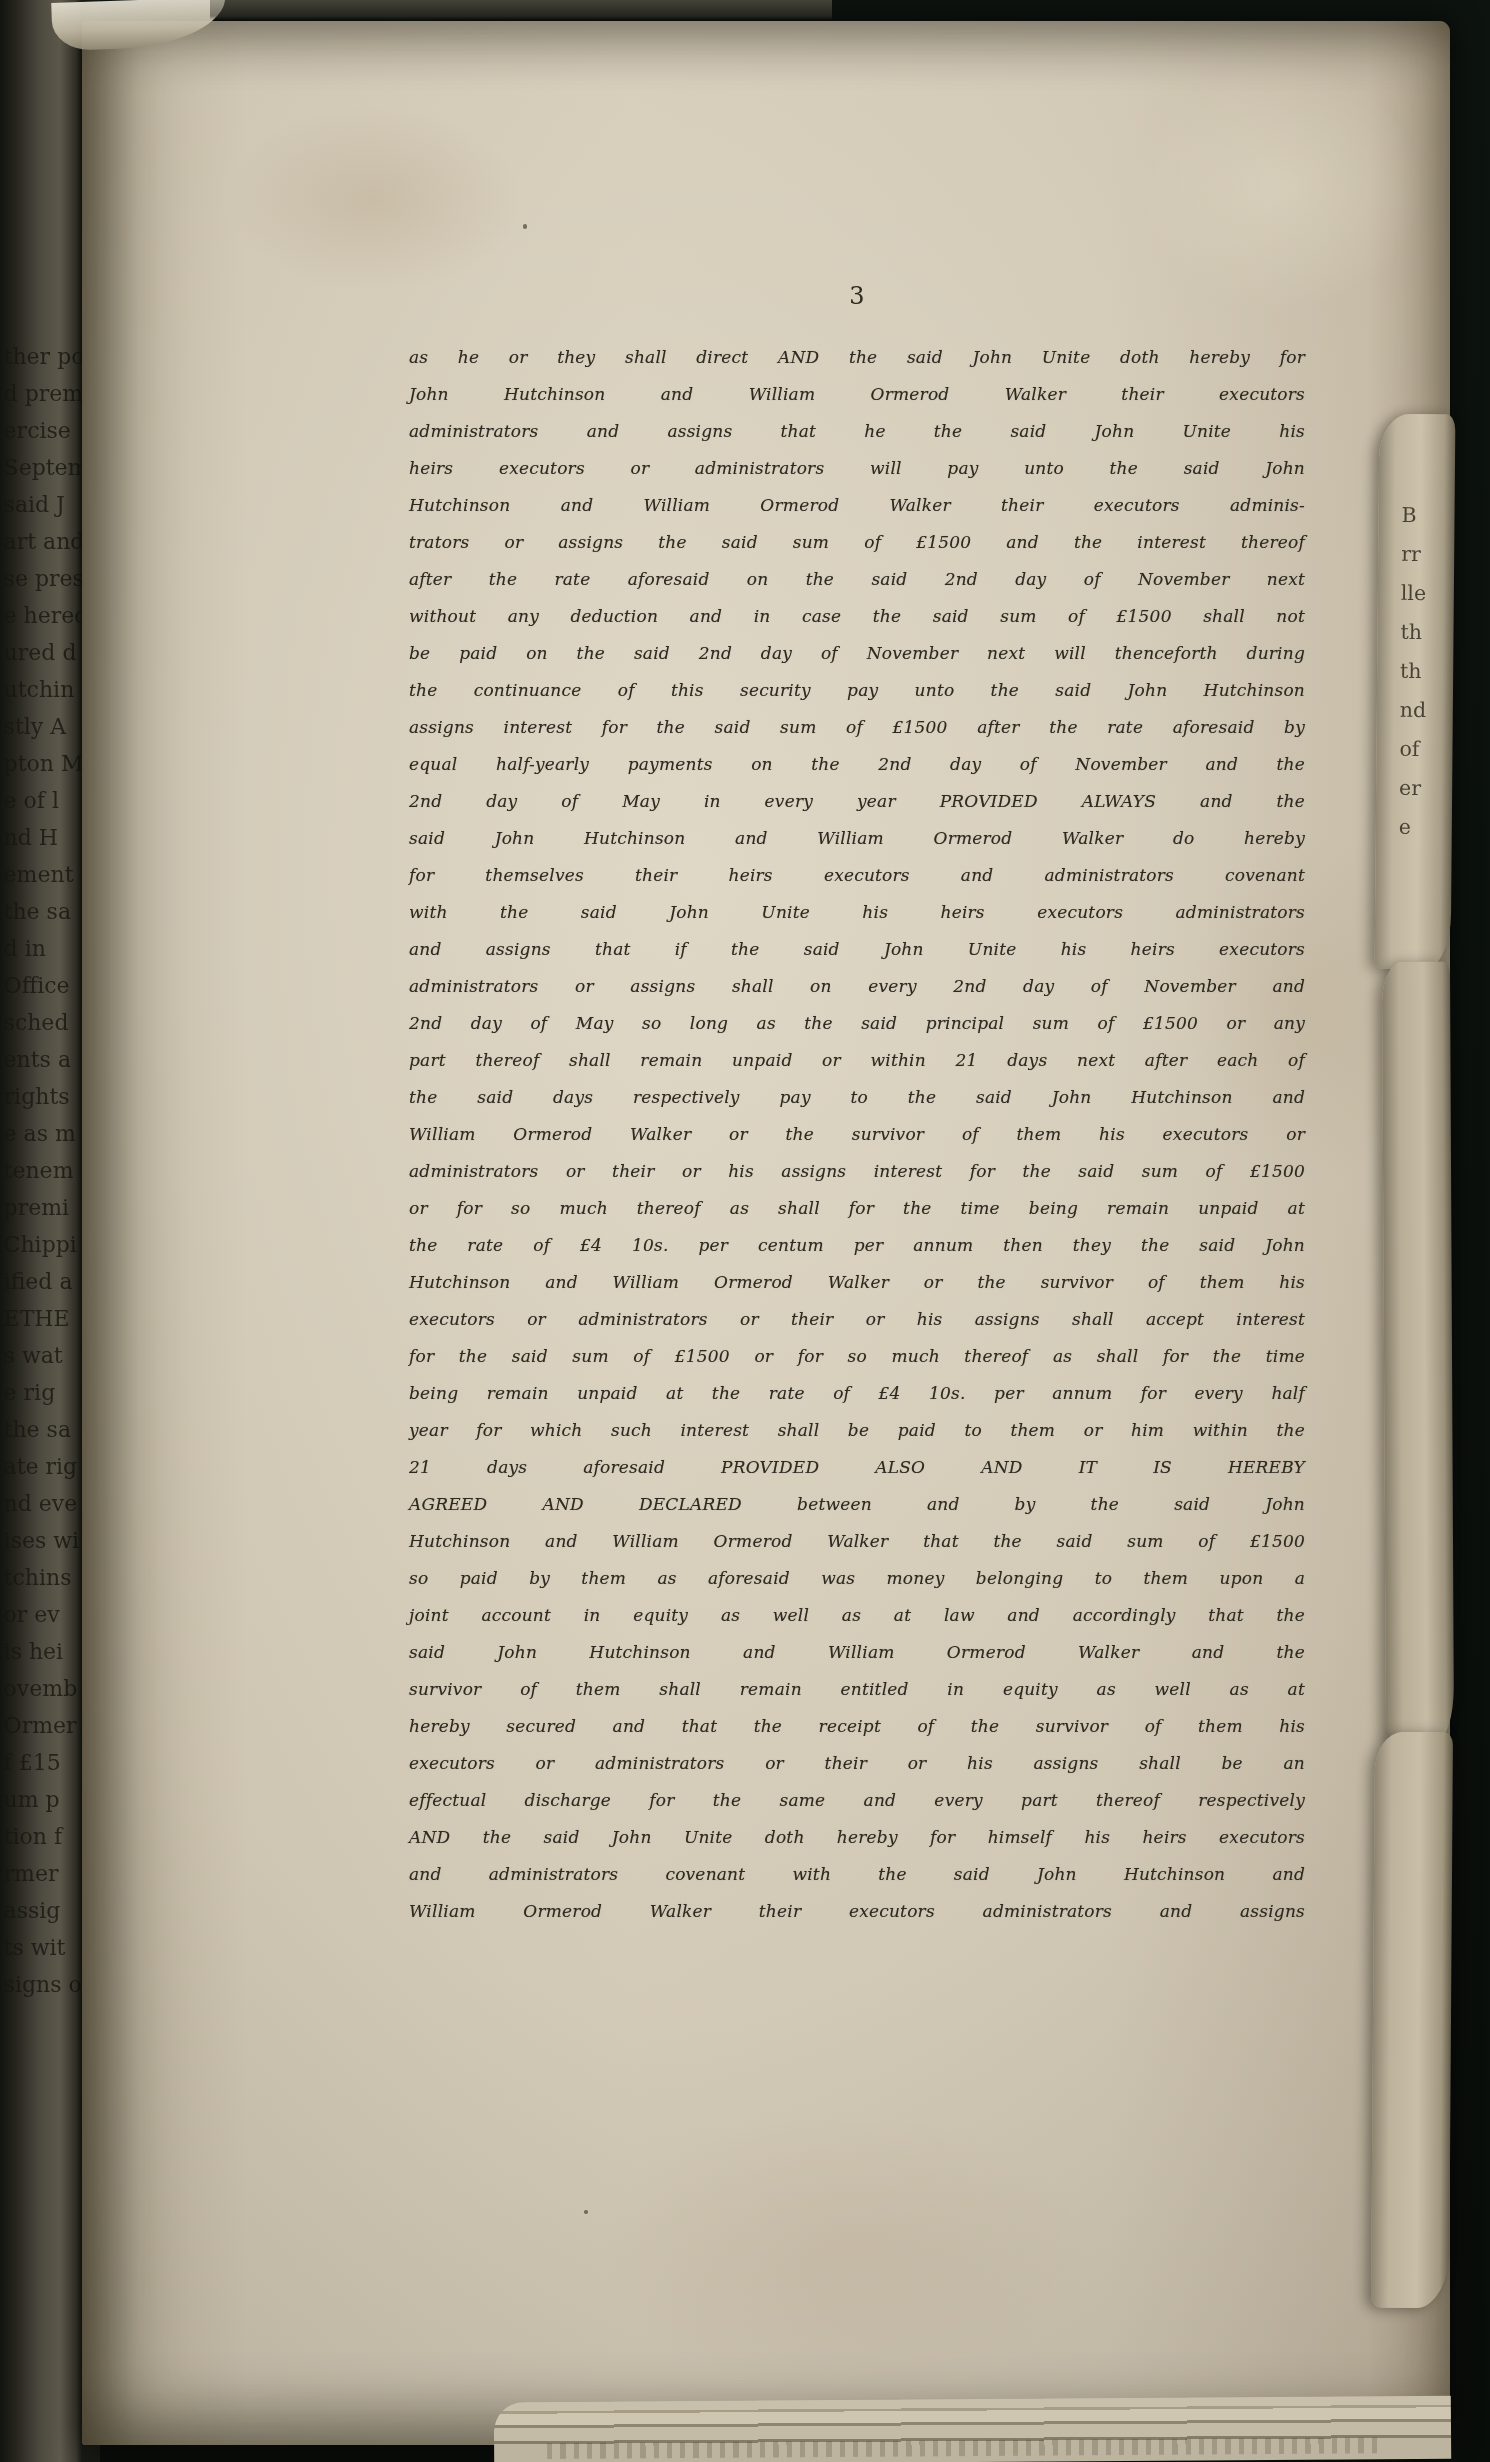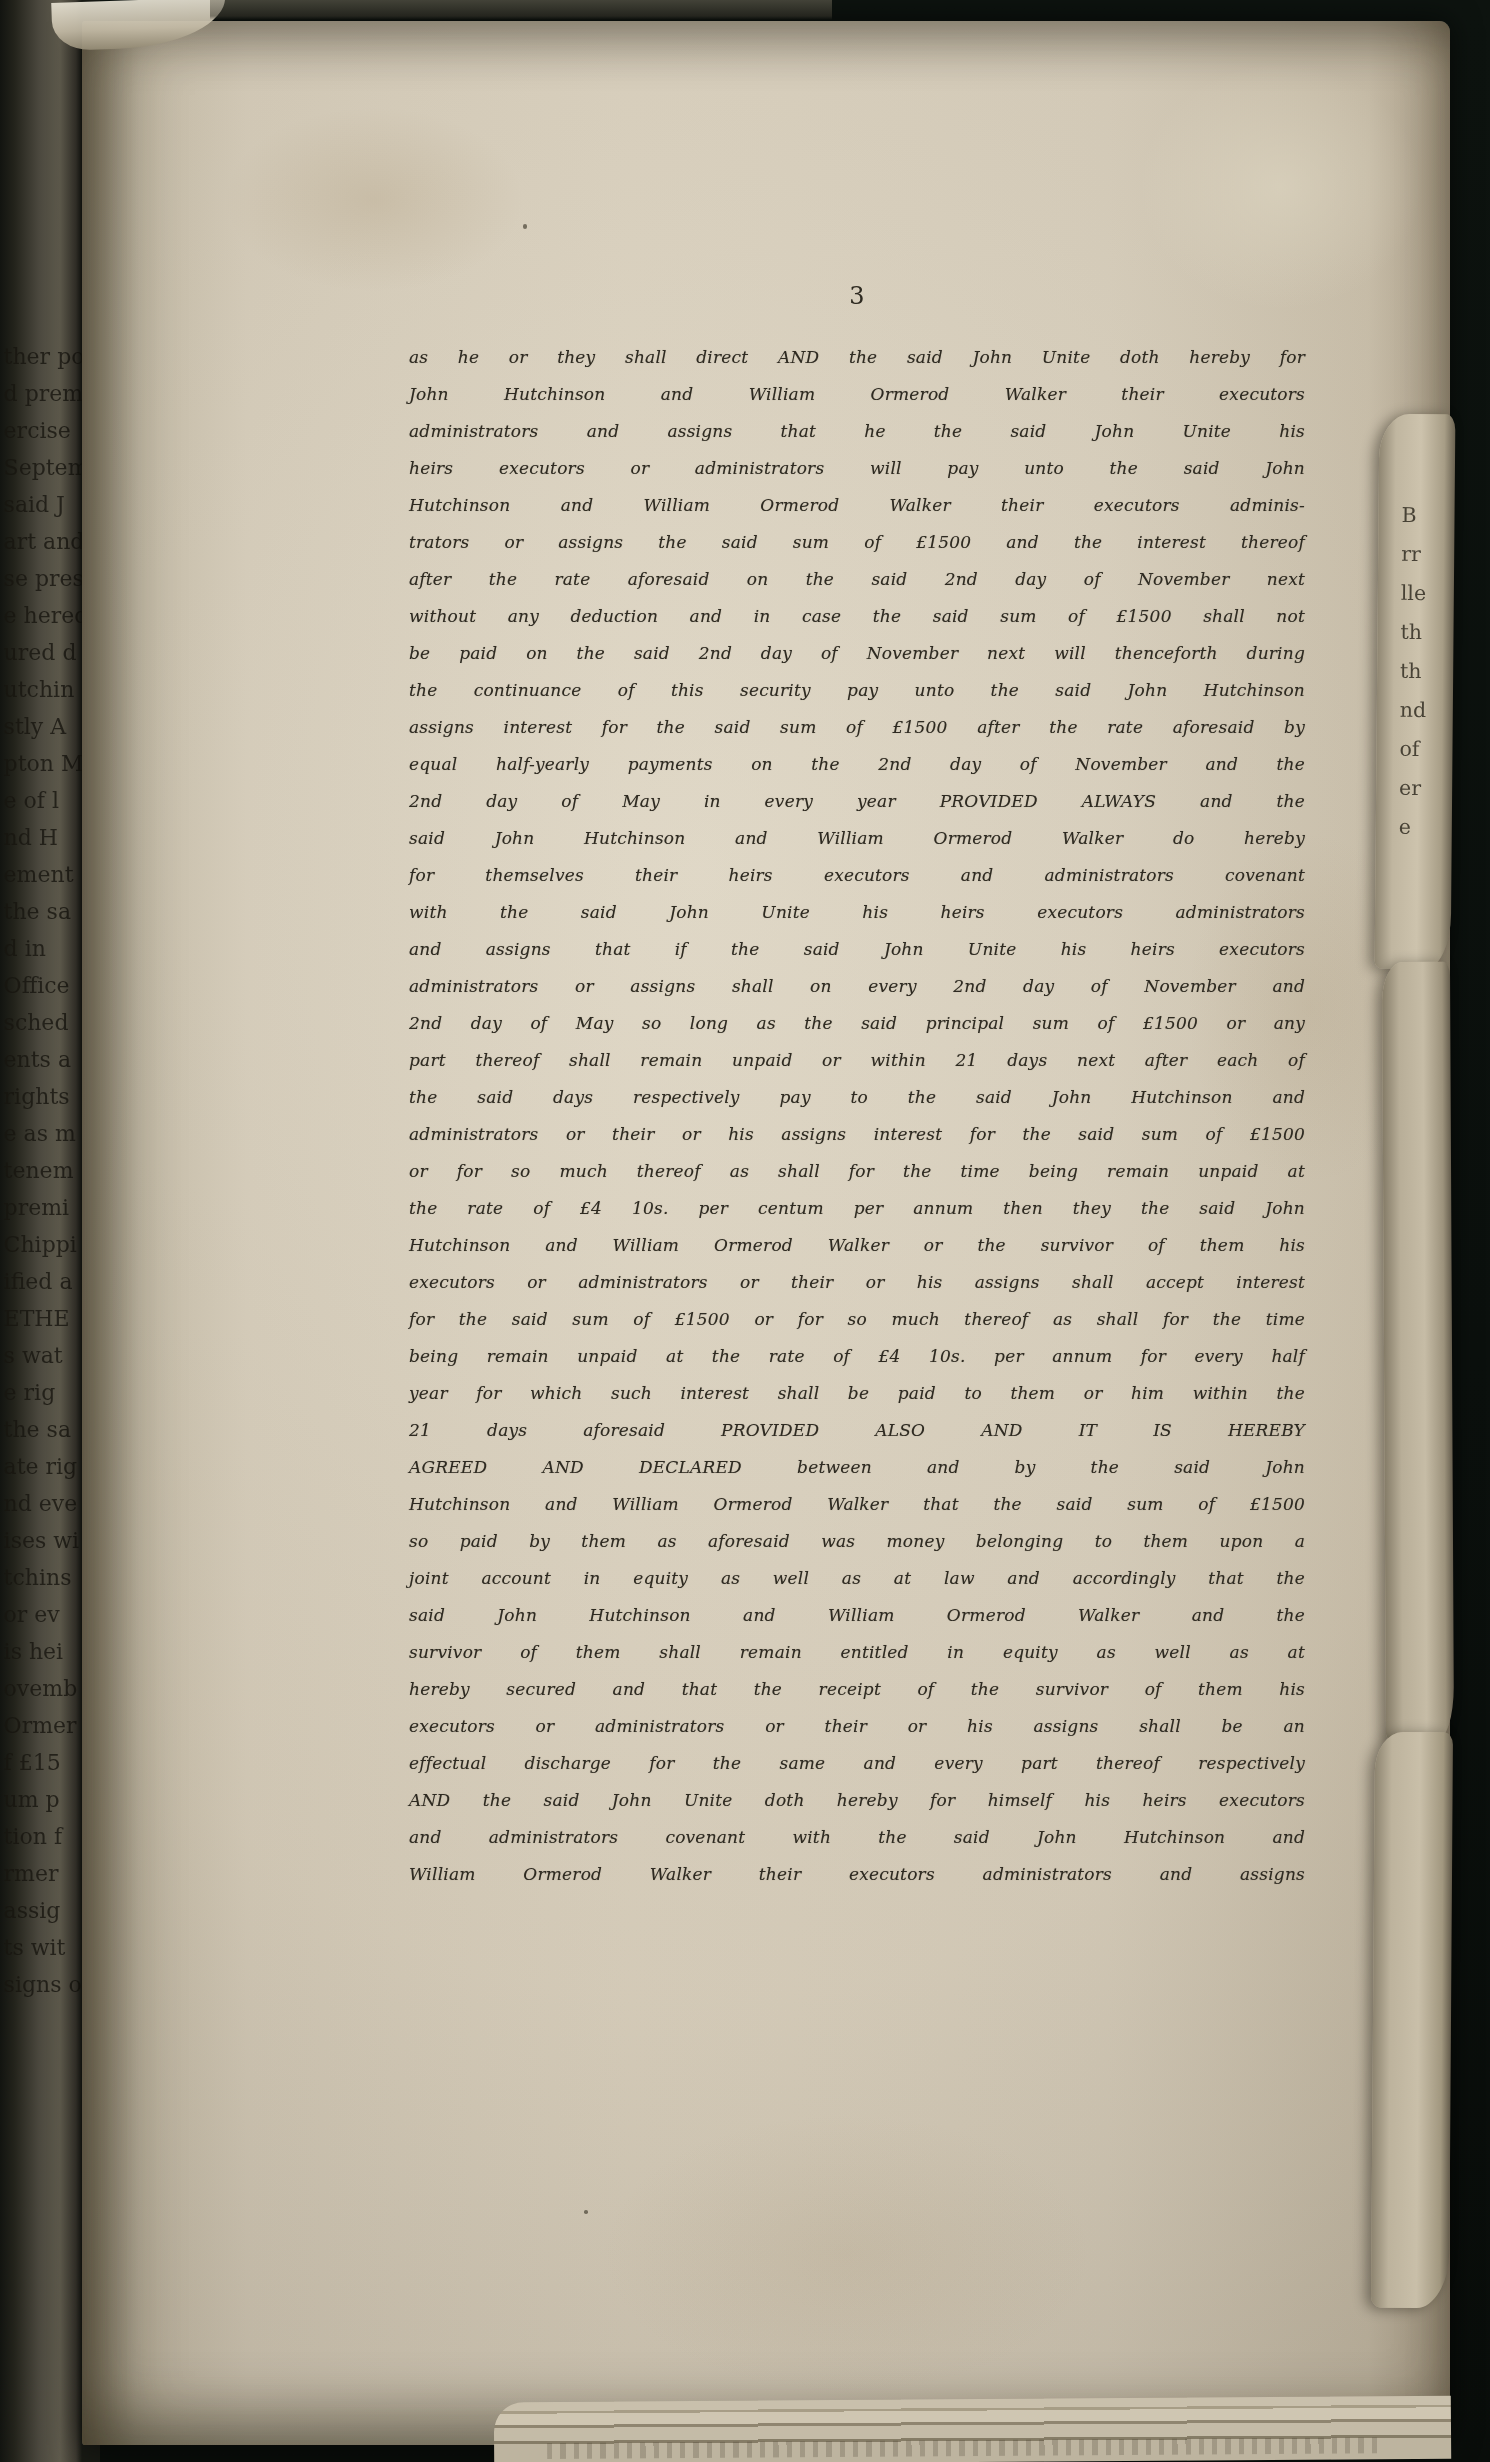--- a/index.html
+++ b/index.html
@@ -147,20 +147,21 @@
         <div class="text-line">equal half-yearly payments on the 2nd day of November and the</div>
         <div class="text-line">2nd day of May in every year PROVIDED ALWAYS and the</div>
         <div class="text-line">said John Hutchinson and William Ormerod Walker do hereby</div>
         <div class="text-line">for themselves their heirs executors and administrators covenant</div>
         <div class="text-line">with the said John Unite his heirs executors administrators</div>
         <div class="text-line">and assigns that if the said John Unite his heirs executors</div>
         <div class="text-line">administrators or assigns shall on every 2nd day of November and</div>
         <div class="text-line">2nd day of May so long as the said principal sum of £1500 or any</div>
         <div class="text-line">part thereof shall remain unpaid or within 21 days next after each of</div>
         <div class="text-line">the said days respectively pay to the said John Hutchinson and</div>
+        <div class="text-line">William Ormerod Walker or the survivor of them his executors or</div>
         <div class="text-line">administrators or their or his assigns interest for the said sum of £1500</div>
         <div class="text-line">or for so much thereof as shall for the time being remain unpaid at</div>
         <div class="text-line">the rate of £4 10s. per centum per annum then they the said John</div>
         <div class="text-line">Hutchinson and William Ormerod Walker or the survivor of them his</div>
         <div class="text-line">executors or administrators or their or his assigns shall accept interest</div>
         <div class="text-line">for the said sum of £1500 or for so much thereof as shall for the time</div>
         <div class="text-line">being remain unpaid at the rate of £4 10s. per annum for every half</div>
         <div class="text-line">year for which such interest shall be paid to them or him within the</div>
         <div class="text-line">21 days aforesaid PROVIDED ALSO AND IT IS HEREBY</div>
         <div class="text-line">AGREED AND DECLARED between and by the said John</div>

